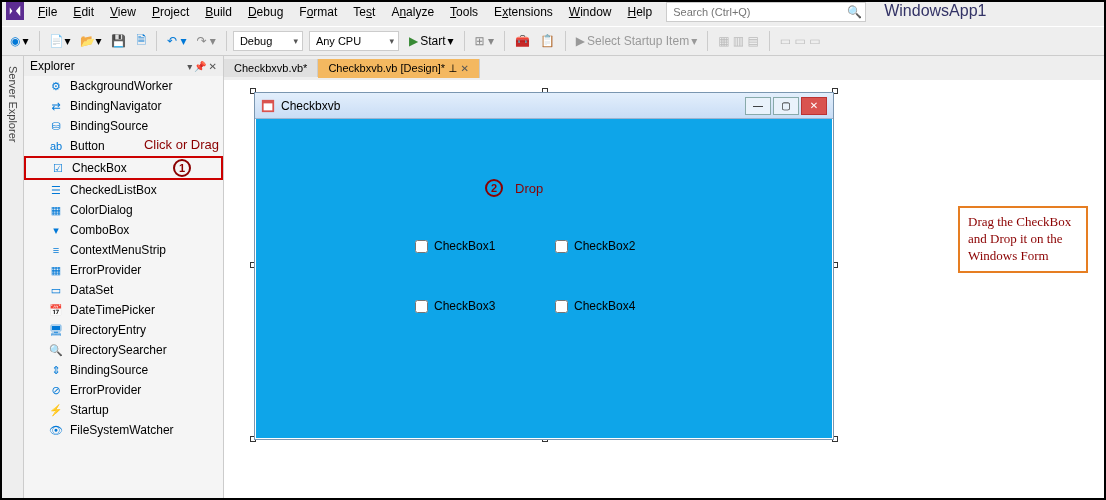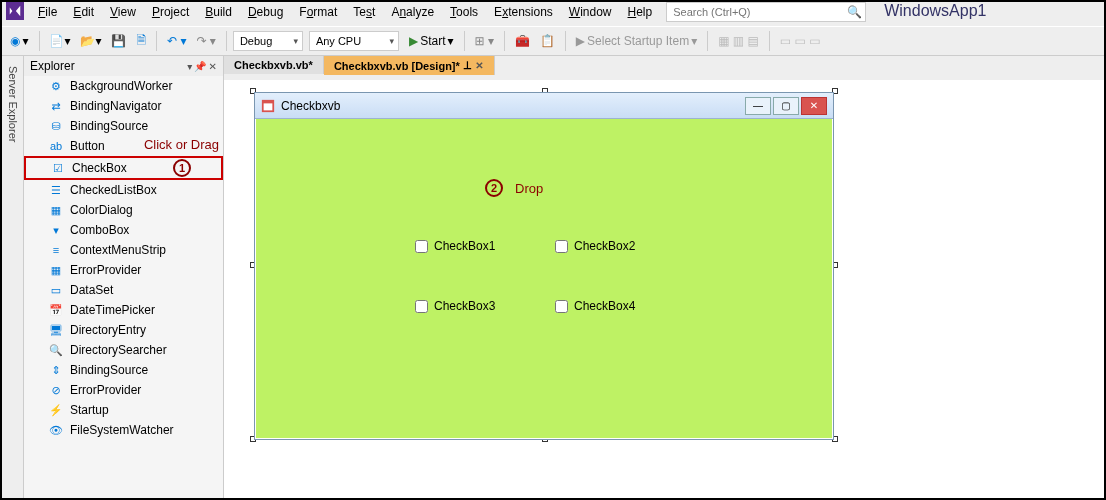--- a/index.html
+++ b/index.html
@@ -27,26 +27,26 @@
   .toolbox-header .actions { display:flex; gap:2px; color:#555; font-size:10px;}
   .toolbox-search { margin: 2px 4px; border: 1px solid #ccc; background:#fff; display:flex; align-items:center; height:20px; }
   .toolbox-search input { border:none; outline:none; font-size:11px; padding:0 4px; flex:1; }
   .toolbox-list { flex:1; overflow:hidden; font-size: 12px; }
   .toolbox-item { display:flex; align-items:center; gap:6px; padding: 2px 8px 2px 24px; cursor: default; position:relative; }
   .toolbox-item .ico { width:16px; height:16px; display:flex; align-items:center; justify-content:center; color:#0078d7; font-size:11px; }
   .selected-box { border: 2px solid #c00; }
   .annot { color: #8b0000; font-size: 13px; font-family: Liberation Sans, sans-serif; position:absolute; }
   .circle-num { border: 2px solid #8b0000; border-radius: 50%; width:18px; height:18px; display:inline-flex; align-items:center; justify-content:center; font-size:11px; color:#8b0000; font-weight:bold; }
   .designer-area { flex:1; background:#fff; position:relative; }
-  .tabs { display:flex; height:24px; background:#eee; align-items:flex-start; font-size:11px;font-weight:bold; }
+  .tabs { display:flex; height:24px; background:#eee; align-items:center; font-size:11px; }
   .tab { padding: 3px 10px; background:#e0e0e0; border-right:1px solid #ccc; display:flex; align-items:center; gap:4px; cursor:default; }
   .tab.active { background:#f4b860; }
   .tab .close { font-size:10px; color:#555; cursor:pointer; }
   .form-host { position:absolute; top:36px; left:30px; }
-  .winform { width:580px; background:#bef264; border:1px solid #7a96b0; position:relative; box-shadow: 0 0 0 1px #fff inset; }
+  .winform { width:580px; background:#0ea5e9; border:1px solid #7a96b0; position:relative; box-shadow: 0 0 0 1px #fff inset; }
   .winform-title { background: linear-gradient(#e3effc,#c9ddf5); height:26px; display:flex; align-items:center; padding:0 6px; font-size:12px; border-bottom:1px solid #9cb4cf; }
   .winform-title .icon { width:14px; height:14px; margin-right:6px; }
   .winform-title .spacer { flex:1; }
   .win-btn { width:26px; height:18px; border:1px solid #8aa; margin-left:2px; background:#e9f2fb; display:flex; align-items:center; justify-content:center; font-size:10px; cursor:default; }
   .win-btn.close { background:#d9534f; color:#fff; border-color:#b33; }
   .winform-body { height:320px; position:relative; }
   .cb { position:absolute; display:flex; align-items:center; gap:6px; font-size:12px; }
   .cb input { width:13px; height:13px; }
   .select-handle { width:6px; height:6px; background:#fff; border:1px solid #333; position:absolute; }
   .note-box { position:absolute; border:2px solid #e67e22; padding:6px 8px; color:#8b0000; font-size:13px; line-height:1.3; font-family:"Times New Roman", serif; }
@@ -254,14 +254,15 @@
               <span>CheckBox3</span>
             </label>
           <label class="cb" style="top:180px;left:300px">
               <input type="checkbox" style="">
               <span>CheckBox4</span>
             </label>
         </div>
       </div>
     </div>
 
+    <div class="note-box" style="top:150px;right:16px;width:130px">Drag the CheckBox and Drop it on the Windows Form</div>
   </div>
 </div>
 
 </body></html>

